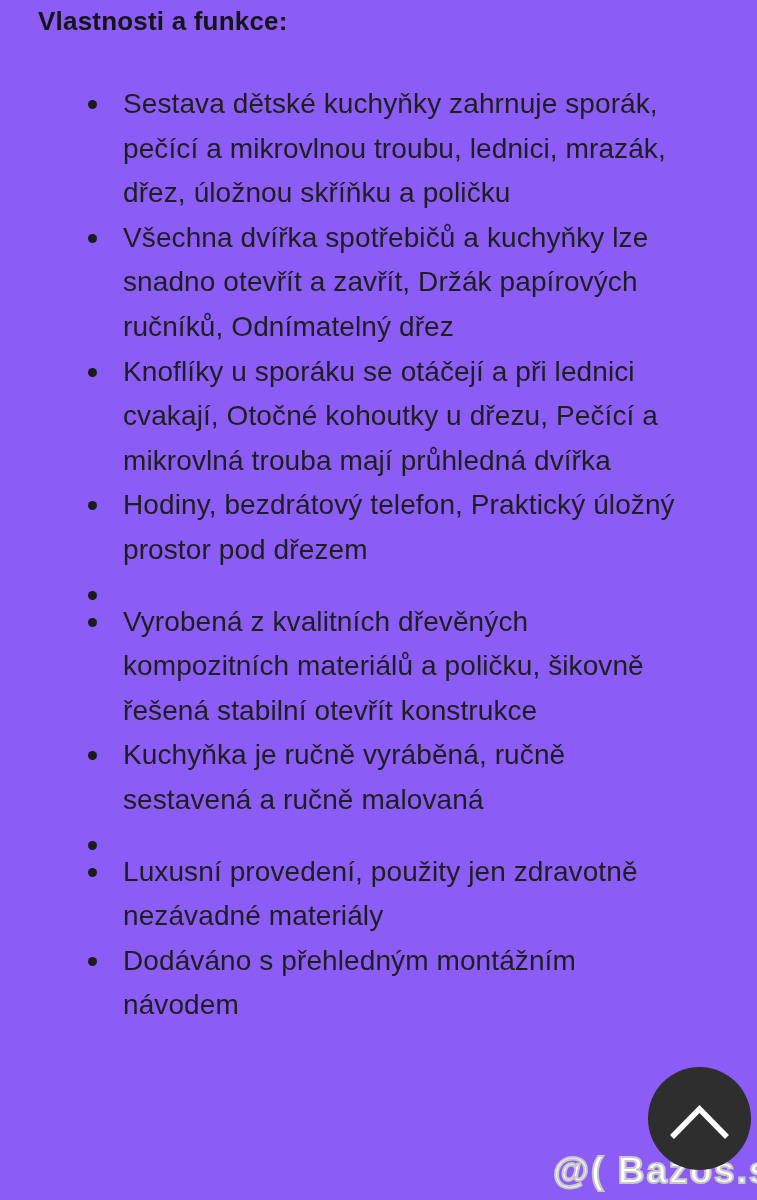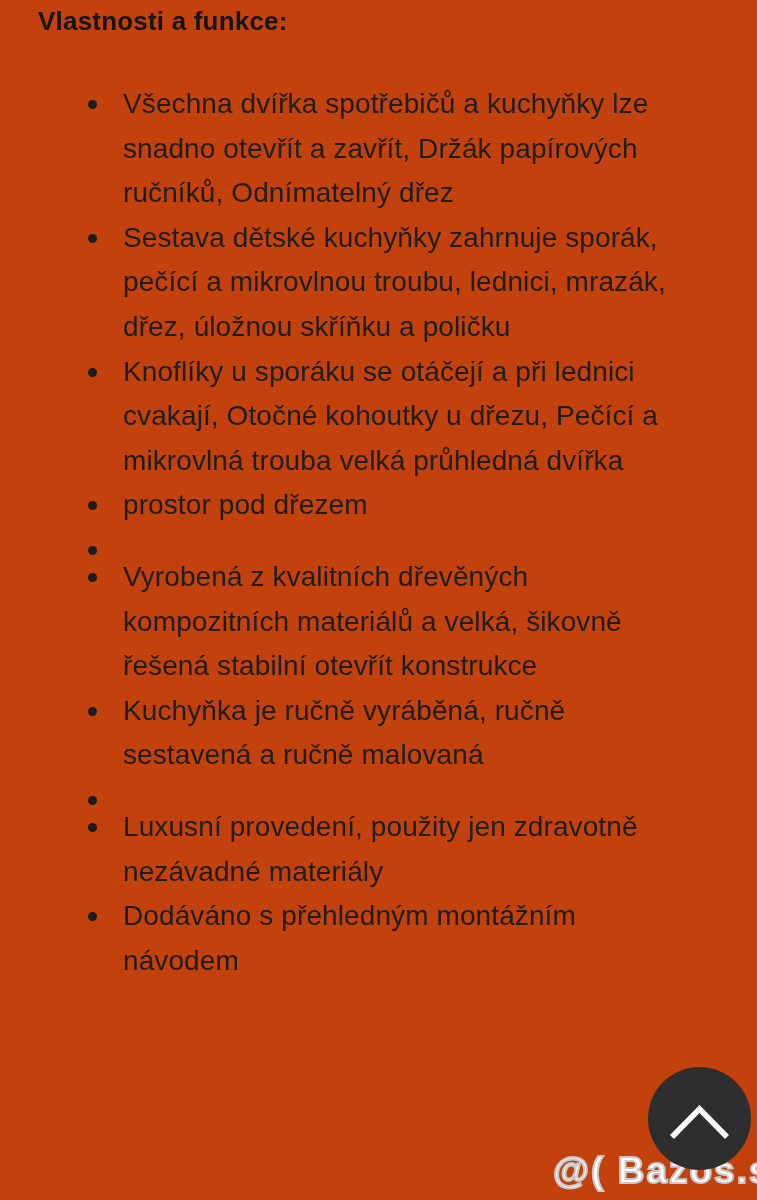--- a/index.html
+++ b/index.html
@@ -6,21 +6,21 @@
   html, body { width: 757px; height: 1200px; }
   body {
     font-family: "Liberation Sans", sans-serif;
     background: #ffffff;
     position: relative;
     overflow: hidden;
   }
   .page {
     position: absolute;
     inset: 0;
-    background: #c2410c;
+    background: #8b5cf6;
   }
   .page-title {
     position: absolute;
     left: 38px;
     top: 6px;
     font-size: 26px;
     font-weight: 800;
     letter-spacing: 0.2px;
     color: #151515;
   }
@@ -87,60 +87,61 @@
 <body>
 
 <div class="page">
 
   <h2 class="page-title">Vlastnosti a funkce:</h2>
 
   <div class="feature-list" id="feature-list">
     <div class="bullet">
       <span class="dot"></span>
       <div class="lines">
+          <div class="line">Sestava dětské kuchyňky zahrnuje sporák,</div>
+          <div class="line">pečící a mikrovlnou troubu, lednici, mrazák,</div>
+          <div class="line">dřez, úložnou skříňku a poličku</div>
+        </div>
+    </div>
+
+    <div class="bullet">
+      <span class="dot"></span>
+      <div class="lines">
           <div class="line">Všechna dvířka spotřebičů a kuchyňky lze</div>
           <div class="line">snadno otevřít a zavřít, Držák papírových</div>
           <div class="line">ručníků, Odnímatelný dřez</div>
         </div>
     </div>
 
     <div class="bullet">
       <span class="dot"></span>
       <div class="lines">
-          <div class="line">Sestava dětské kuchyňky zahrnuje sporák,</div>
-          <div class="line">pečící a mikrovlnou troubu, lednici, mrazák,</div>
-          <div class="line">dřez, úložnou skříňku a poličku</div>
+          <div class="line">Knoflíky u sporáku se otáčejí a při lednici</div>
+          <div class="line">cvakají, Otočné kohoutky u dřezu, Pečící a</div>
+          <div class="line">mikrovlná trouba mají průhledná dvířka</div>
         </div>
     </div>
 
     <div class="bullet">
       <span class="dot"></span>
       <div class="lines">
-          <div class="line">Knoflíky u sporáku se otáčejí a při lednici</div>
-          <div class="line">cvakají, Otočné kohoutky u dřezu, Pečící a</div>
-          <div class="line">mikrovlná trouba velká průhledná dvířka</div>
-        </div>
-    </div>
-
-    <div class="bullet">
-      <span class="dot"></span>
-      <div class="lines">
+          <div class="line">Hodiny, bezdrátový telefon, Praktický úložný</div>
           <div class="line">prostor pod dřezem</div>
         </div>
     </div>
 
     <div class="bullet">
       <span class="dot"></span>
     </div>
 
     <div class="bullet">
       <span class="dot"></span>
       <div class="lines">
           <div class="line">Vyrobená z kvalitních dřevěných</div>
-          <div class="line">kompozitních materiálů a velká, šikovně</div>
+          <div class="line">kompozitních materiálů a poličku, šikovně</div>
           <div class="line">řešená stabilní otevřít konstrukce</div>
         </div>
     </div>
 
     <div class="bullet">
       <span class="dot"></span>
       <div class="lines">
           <div class="line">Kuchyňka je ručně vyráběná, ručně</div>
           <div class="line">sestavená a ručně malovaná</div>
         </div>

